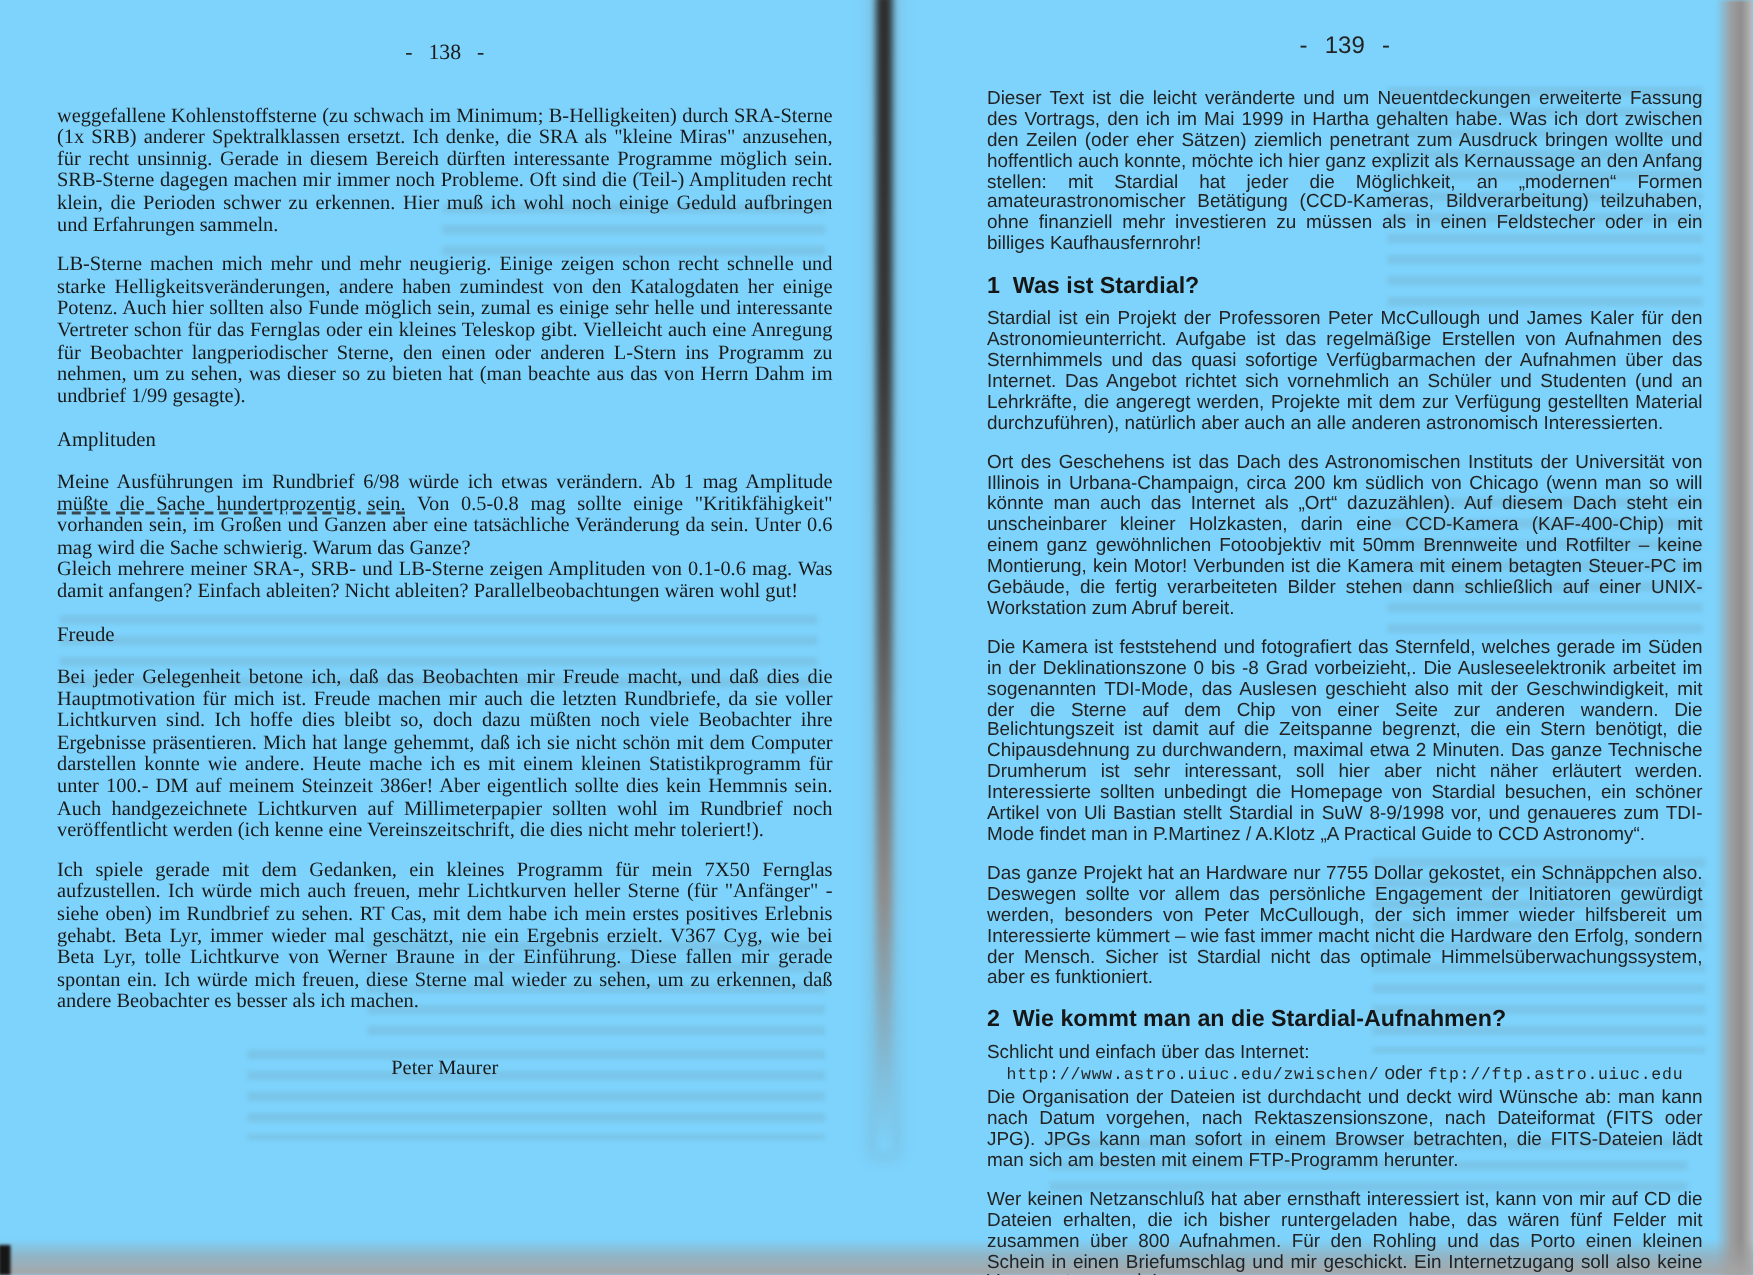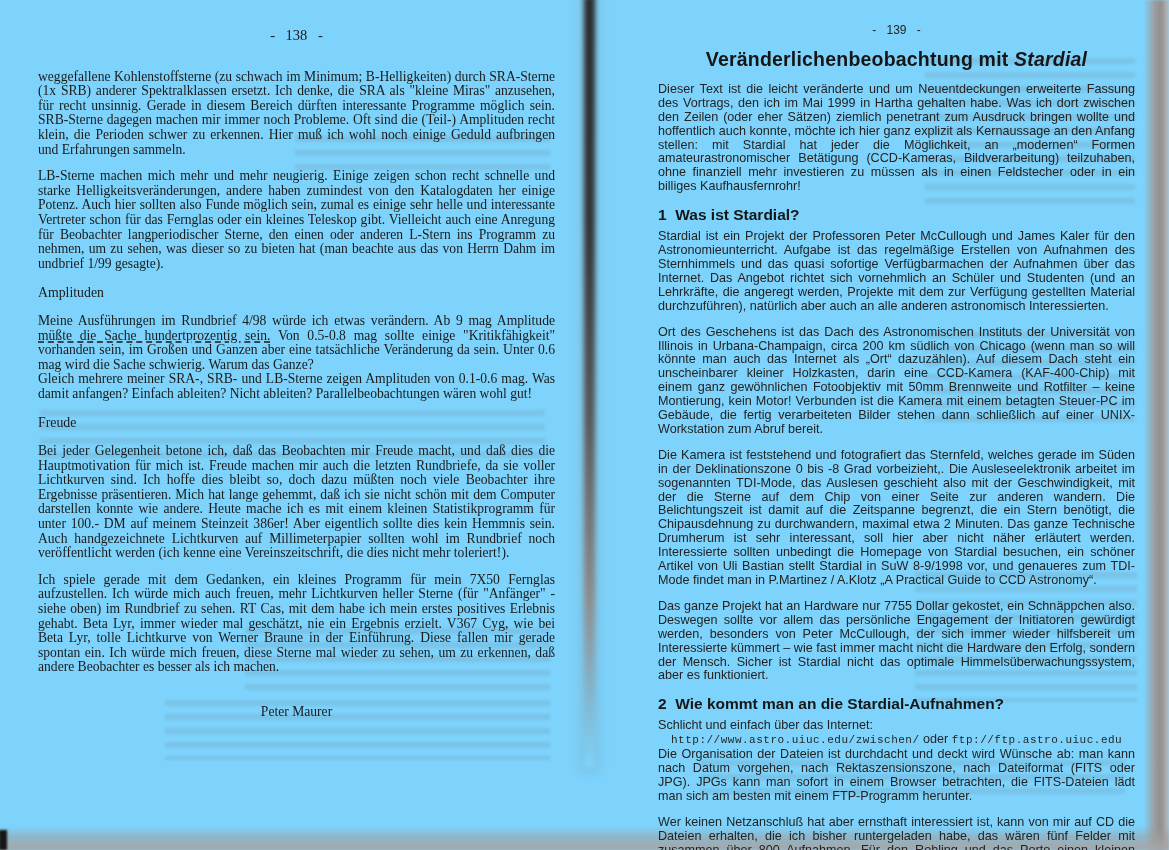--- a/index.html
+++ b/index.html
@@ -17,21 +17,21 @@
     color:#1a1a1a; text-align:justify;
   }
   #col-right {
     left:658px; top:24px; width:477px;
     font-family:"Liberation Sans", sans-serif;
     font-size:12.6px; line-height:13.9px;
     color:#232323; text-align:justify;
   }
   .pageno { text-align:center; word-spacing:7px; }
   #col-left .pageno  { font-size:14.5px; margin:0 0 27px 0; }
-  #col-right .pageno { font-size:12px; margin:0 0 10px 0; }
+  #col-right .pageno { font-size:16px; margin:0 0 21px 0; }
   p { margin:0; }
   .mt { margin-top:12px; }
   .serif-h { font-size:13.8px; margin-top:15px; margin-bottom:13px; text-align:left; }
   .sig { margin-top:30px; text-align:center; }
   .title {
     text-align:center; font-weight:bold; font-size:19.5px; line-height:23px;
     letter-spacing:0.2px; margin:0 0 12px 0; color:#161616;
   }
   .title .it { font-style:italic; }
   .sec-h {
@@ -104,36 +104,35 @@
 
   <div class="col" id="col-left">
     <div class="pageno">- 138 -</div>
 
     <p>weggefallene Kohlenstoffsterne (zu schwach im Minimum; B-Helligkeiten) durch SRA-Sterne (1x SRB) anderer Spektralklassen ersetzt. Ich denke, die SRA als "kleine Miras" anzusehen, für recht unsinnig. Gerade in diesem Bereich dürften interessante Programme möglich sein. SRB-Sterne dagegen machen mir immer noch Probleme. Oft sind die (Teil-) Amplituden recht klein, die Perioden schwer zu erkennen. Hier muß ich wohl noch einige Geduld aufbringen und Erfahrungen sammeln.</p>
 
     <p class="mt">LB-Sterne machen mich mehr und mehr neugierig. Einige zeigen schon recht schnelle und starke Helligkeitsveränderungen, andere haben zumindest von den Katalogdaten her einige Potenz. Auch hier sollten also Funde möglich sein, zumal es einige sehr helle und interessante Vertreter schon für das Fernglas oder ein kleines Teleskop gibt. Vielleicht auch eine Anregung für Beobachter langperiodischer Sterne, den einen oder anderen L-Stern ins Programm zu nehmen, um zu sehen, was dieser so zu bieten hat (man beachte aus das von Herrn Dahm im undbrief 1/99 gesagte).</p>
 
     <p class="serif-h">Amplituden</p>
 
-    <p><span>Meine Ausführungen im Rundbrief 4/98 würde ich etwas verändern. Ab 9 mag Amplitude </span><span class="hand-underline">müßte die Sache hundertprozentig sein.</span><span> Von 0.5-0.8 mag sollte einige "Kritikfähigkeit" vorhanden sein, im Großen und Ganzen aber eine tatsächliche Veränderung da sein. Unter 0.6 mag wird die Sache schwierig. Warum das Ganze?</span></p>
+    <p><span>Meine Ausführungen im Rundbrief 6/98 würde ich etwas verändern. Ab 1 mag Amplitude </span><span class="hand-underline">müßte die Sache hundertprozentig sein.</span><span> Von 0.5-0.8 mag sollte einige "Kritikfähigkeit" vorhanden sein, im Großen und Ganzen aber eine tatsächliche Veränderung da sein. Unter 0.6 mag wird die Sache schwierig. Warum das Ganze?</span></p>
     <p>Gleich mehrere meiner SRA-, SRB- und LB-Sterne zeigen Amplituden von 0.1-0.6 mag. Was damit anfangen? Einfach ableiten? Nicht ableiten? Parallelbeobachtungen wären wohl gut!</p>
 
     <p class="serif-h">Freude</p>
 
     <p>Bei jeder Gelegenheit betone ich, daß das Beobachten mir Freude macht, und daß dies die Hauptmotivation für mich ist. Freude machen mir auch die letzten Rundbriefe, da sie voller Lichtkurven sind. Ich hoffe dies bleibt so, doch dazu müßten noch viele Beobachter ihre Ergebnisse präsentieren. Mich hat lange gehemmt, daß ich sie nicht schön mit dem Computer darstellen konnte wie andere. Heute mache ich es mit einem kleinen Statistikprogramm für unter 100.- DM auf meinem Steinzeit 386er! Aber eigentlich sollte dies kein Hemmnis sein. Auch handgezeichnete Lichtkurven auf Millimeterpapier sollten wohl im Rundbrief noch veröffentlicht werden (ich kenne eine Vereinszeitschrift, die dies nicht mehr toleriert!).</p>
 
     <p class="mt">Ich spiele gerade mit dem Gedanken, ein kleines Programm für mein 7X50 Fernglas aufzustellen. Ich würde mich auch freuen, mehr Lichtkurven heller Sterne (für "Anfänger" - siehe oben) im Rundbrief zu sehen. RT Cas, mit dem habe ich mein erstes positives Erlebnis gehabt. Beta Lyr, immer wieder mal geschätzt, nie ein Ergebnis erzielt. V367 Cyg, wie bei Beta Lyr, tolle Lichtkurve von Werner Braune in der Einführung. Diese fallen mir gerade spontan ein. Ich würde mich freuen, diese Sterne mal wieder zu sehen, um zu erkennen, daß andere Beobachter es besser als ich machen.</p>
 
     <p class="sig">Peter Maurer</p>
   </div>
 
   <div class="col" id="col-right">
     <div class="pageno">- 139 -</div>
 
-    <div class="title"><span>Veränderlichenbeobachtung mit </span><span class="it">Stardial</span></div>
 
     <p>Dieser Text ist die leicht veränderte und um Neuentdeckungen erweiterte Fassung des Vortrags, den ich im Mai 1999 in Hartha gehalten habe. Was ich dort zwischen den Zeilen (oder eher Sätzen) ziemlich penetrant zum Ausdruck bringen wollte und hoffentlich auch konnte, möchte ich hier ganz explizit als Kernaussage an den Anfang stellen: mit Stardial hat jeder die Möglichkeit, an „modernen“ Formen amateurastronomischer Betätigung (CCD-Kameras, Bildverarbeitung) teilzuhaben, ohne finanziell mehr investieren zu müssen als in einen Feldstecher oder in ein billiges Kaufhausfernrohr!</p>
 
     <p class="sec-h">1&nbsp; Was ist Stardial?</p>
 
     <p>Stardial ist ein Projekt der Professoren Peter McCullough und James Kaler für den Astronomieunterricht. Aufgabe ist das regelmäßige Erstellen von Aufnahmen des Sternhimmels und das quasi sofortige Verfügbarmachen der Aufnahmen über das Internet. Das Angebot richtet sich vornehmlich an Schüler und Studenten (und an Lehrkräfte, die angeregt werden, Projekte mit dem zur Verfügung gestellten Material durchzuführen), natürlich aber auch an alle anderen astronomisch Interessierten.</p>
     <p class="mt">Ort des Geschehens ist das Dach des Astronomischen Instituts der Universität von Illinois in Urbana-Champaign, circa 200 km südlich von Chicago (wenn man so will könnte man auch das Internet als „Ort“ dazuzählen). Auf diesem Dach steht ein unscheinbarer kleiner Holzkasten, darin eine CCD-Kamera (KAF-400-Chip) mit einem ganz gewöhnlichen Fotoobjektiv mit 50mm Brennweite und Rotfilter – keine Montierung, kein Motor! Verbunden ist die Kamera mit einem betagten Steuer-PC im Gebäude, die fertig verarbeiteten Bilder stehen dann schließlich auf einer UNIX-Workstation zum Abruf bereit.</p>
     <p class="mt">Die Kamera ist feststehend und fotografiert das Sternfeld, welches gerade im Süden in der Deklinationszone 0 bis -8 Grad vorbeizieht,. Die Ausleseelektronik arbeitet im sogenannten TDI-Mode, das Auslesen geschieht also mit der Geschwindigkeit, mit der die Sterne auf dem Chip von einer Seite zur anderen wandern. Die Belichtungszeit ist damit auf die Zeitspanne begrenzt, die ein Stern benötigt, die Chipausdehnung zu durchwandern, maximal etwa 2 Minuten. Das ganze Technische Drumherum ist sehr interessant, soll hier aber nicht näher erläutert werden. Interessierte sollten unbedingt die Homepage von Stardial besuchen, ein schöner Artikel von Uli Bastian stellt Stardial in SuW 8-9/1998 vor, und genaueres zum TDI-Mode findet man in P.Martinez / A.Klotz „A Practical Guide to CCD Astronomy“.</p>
     <p class="mt">Das ganze Projekt hat an Hardware nur 7755 Dollar gekostet, ein Schnäppchen also. Deswegen sollte vor allem das persönliche Engagement der Initiatoren gewürdigt werden, besonders von Peter McCullough, der sich immer wieder hilfsbereit um Interessierte kümmert – wie fast immer macht nicht die Hardware den Erfolg, sondern der Mensch. Sicher ist Stardial nicht das optimale Himmelsüberwachungssystem, aber es funktioniert.</p>
 

